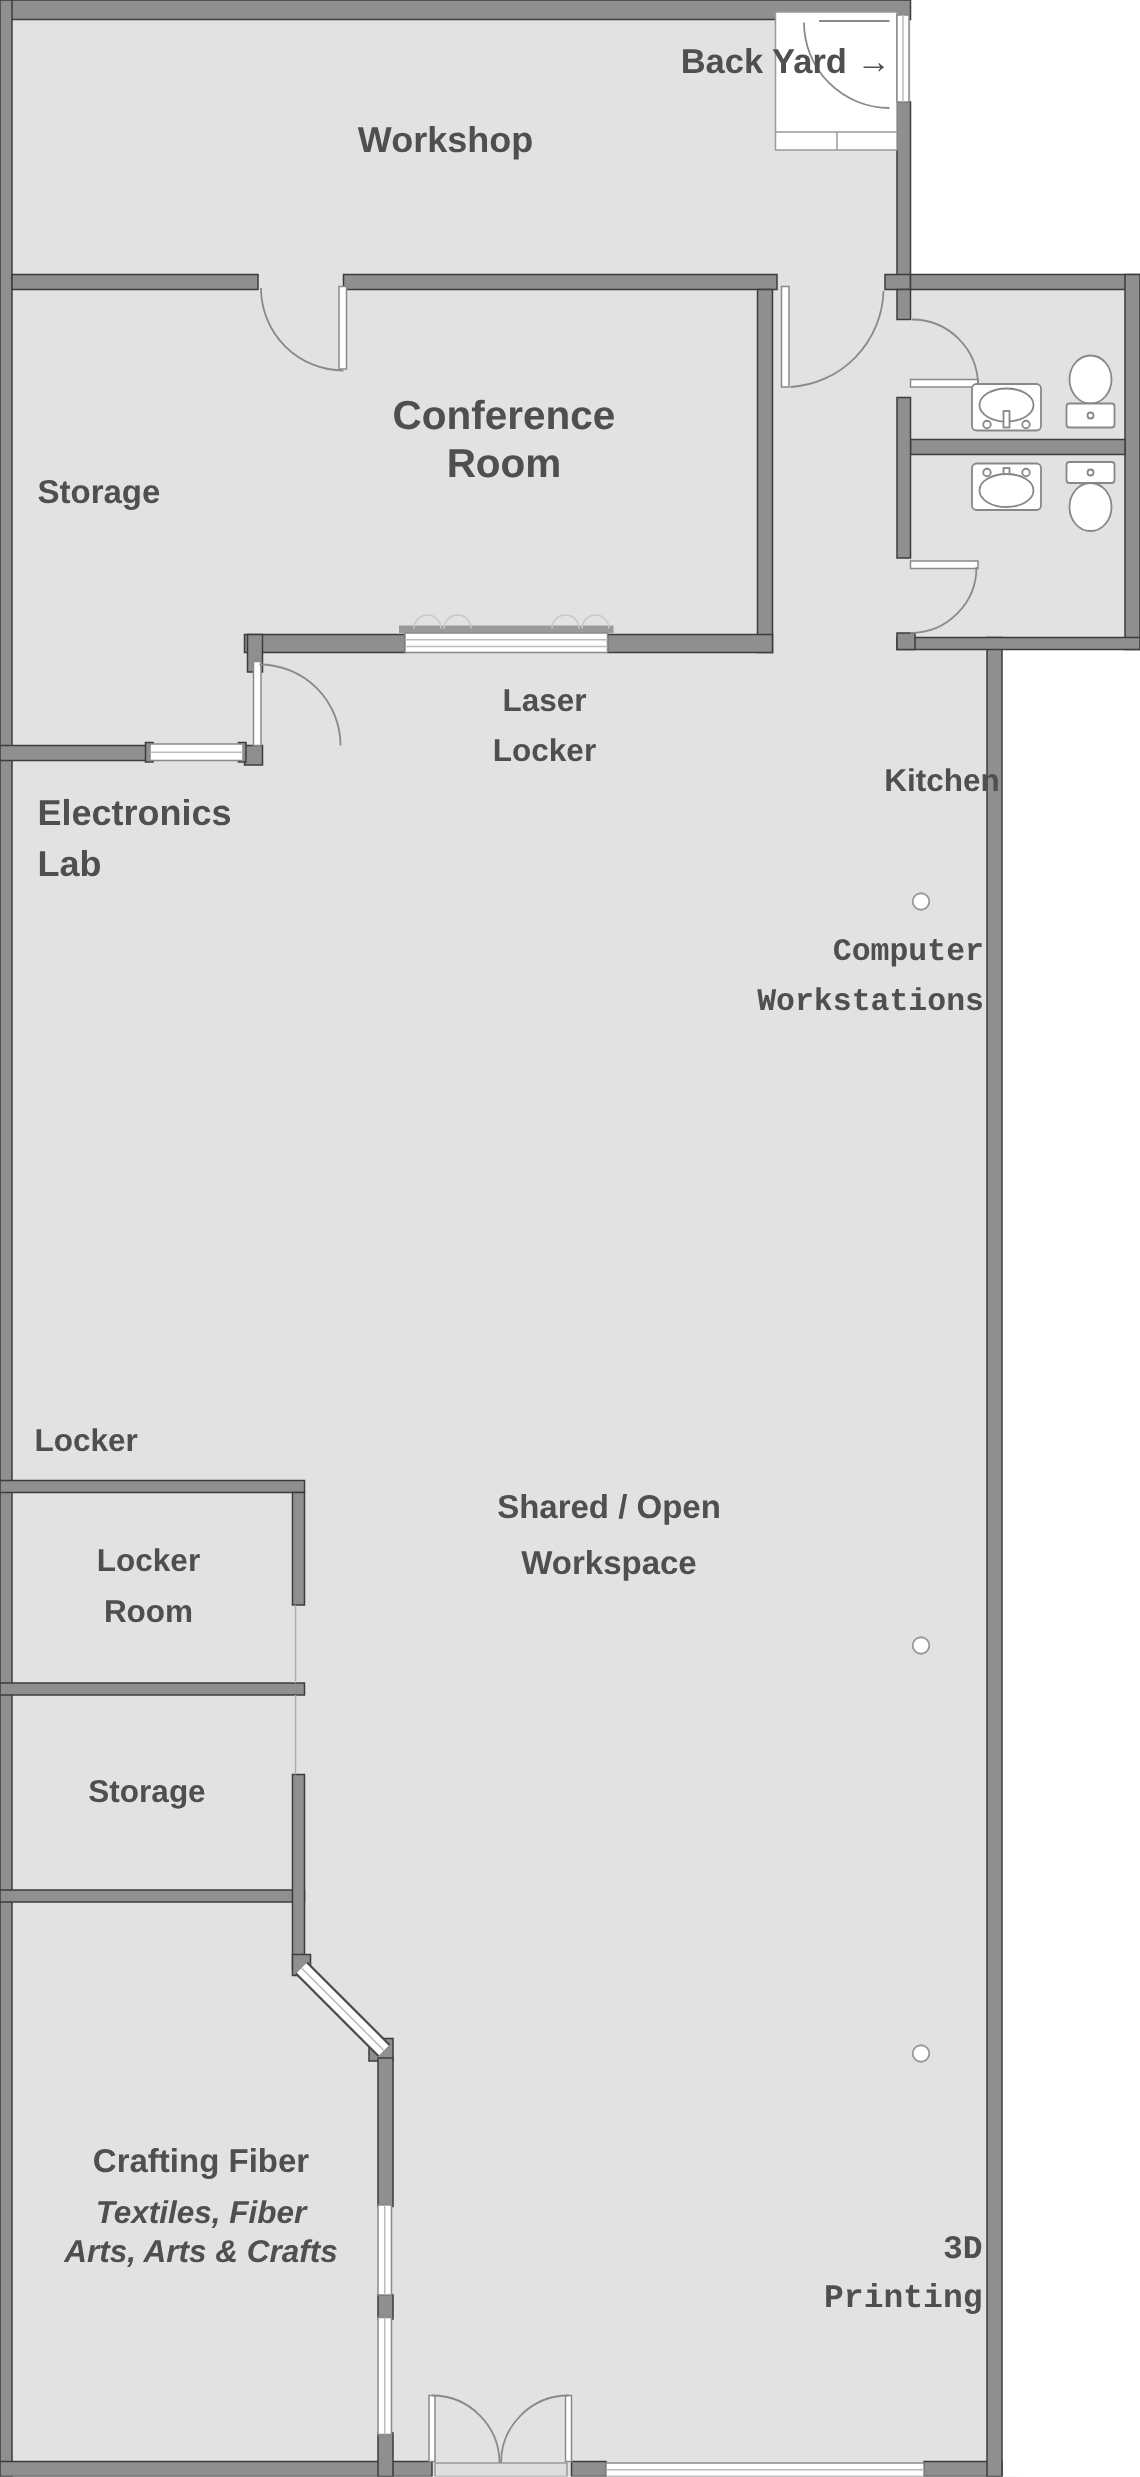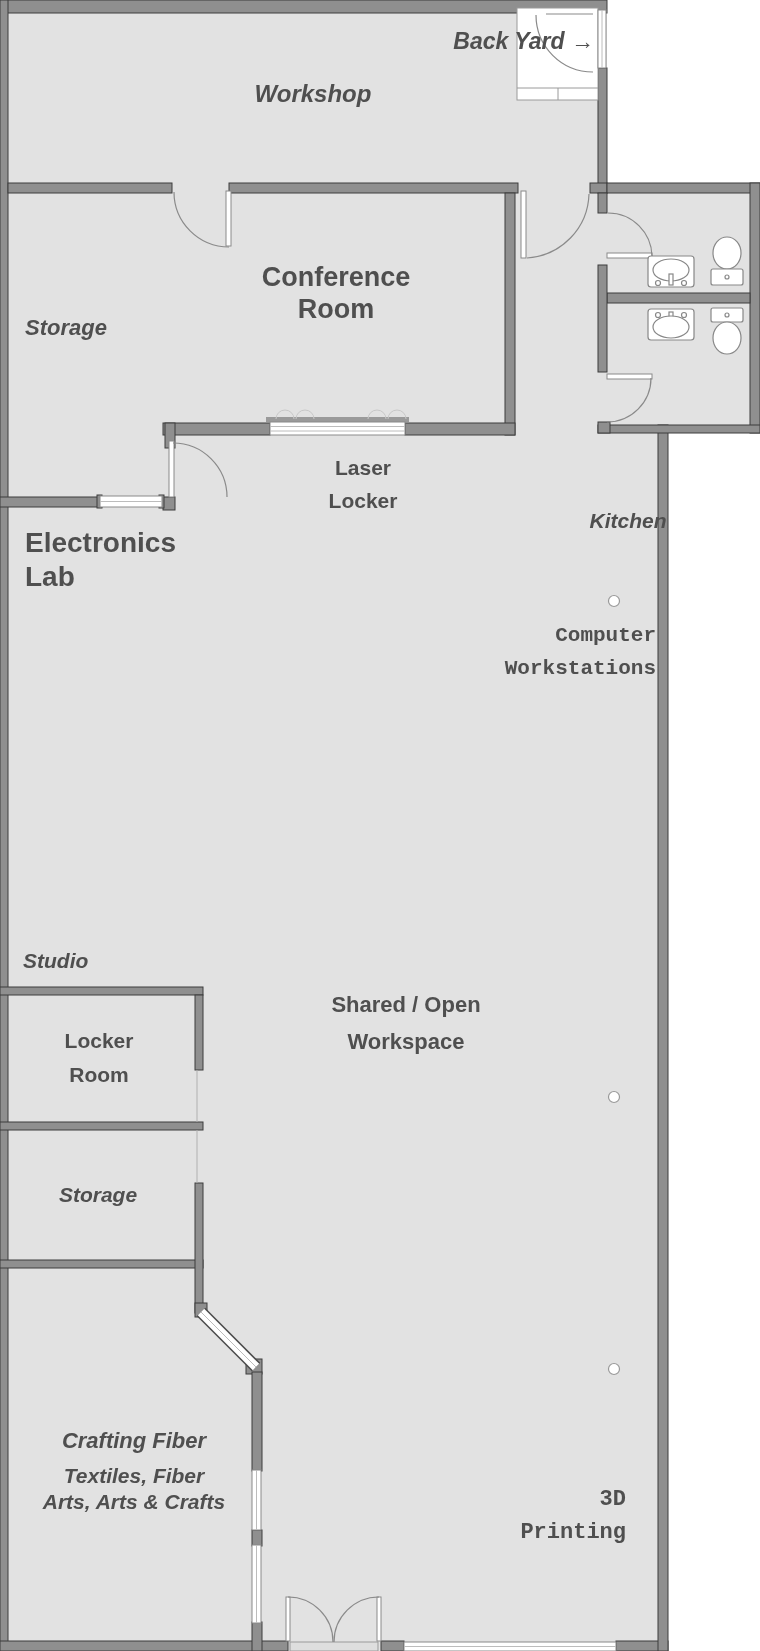--- a/index.html
+++ b/index.html
@@ -16,21 +16,21 @@
   .doorline{stroke:var(--line);stroke-width:1.2;fill:none;}
   .doorleaf{fill:#ffffff;stroke:var(--line);stroke-width:1;}
   .fixture{fill:#ffffff;stroke:#888888;stroke-width:1.2;}
   .faint{stroke:#c8c8c8;stroke-width:1;fill:none;}
   .floor{fill:var(--floor);stroke:none;}
   .thinline{stroke:var(--thin);stroke-width:1;}
   .column{fill:#ffffff;stroke:#999999;stroke-width:1.2;}
   .lbl{position:absolute;font-weight:bold;color:var(--text);text-align:center;}
   .lbl.left{text-align:left;}
   .lbl.right{text-align:right;font-family:Liberation Mono, monospace;}
-  .nowrap{white-space:nowrap;font-style:italic;}
+  .nowrap{white-space:nowrap;}
 </style>
 </head>
 <body>
 
 <svg id="plan-svg" width="760" height="1651" viewBox="0 0 760 1651" xmlns="http://www.w3.org/2000/svg">
 
   <g>
     <rect class="floor" x="0" y="0" width="607" height="193"></rect>
     <rect class="floor" x="0" y="183" width="668" height="1468"></rect>
     <rect class="floor" x="598" y="183" width="162" height="250"></rect>
@@ -171,28 +171,28 @@
   </g>
 
   <g>
     <circle class="column" cx="614" cy="601" r="5.5"></circle>
     <circle class="column" cx="614" cy="1097" r="5.5"></circle>
     <circle class="column" cx="614" cy="1369" r="5.5"></circle>
   </g>
 </svg>
 
 <div>
-  <div class="lbl nowrap" style="left:297px;top:94px;transform:translate(-50%,-50%);font-size:24px;margin-left:16px;">Workshop</div>
+  <div class="lbl nowrap" style="left:297px;top:94px;transform:translate(-50%,-50%);font-size:24px;">Workshop</div>
   <div class="lbl nowrap" style="left:594px;top:41px;transform:translate(-100%,-50%);font-size:23px;">Back Yard →</div>
   <div class="lbl" style="left:336px;top:293px;transform:translate(-50%,-50%);width:170px;font-size:27px;line-height:32px;">Conference Room</div>
   <div class="lbl left nowrap" style="left:25px;top:328px;transform:translate(0,-50%);font-size:22px;">Storage</div>
   <div class="lbl" style="left:363px;top:484px;transform:translate(-50%,-50%);width:120px;font-size:21px;line-height:33px;">Laser Locker</div>
   <div class="lbl nowrap" style="left:596px;top:521px;transform:translate(-50%,-50%);font-size:21px;margin-left:32px;">Kitchen</div>
-  <div class="lbl left" style="left:25px;top:560px;transform:translate(0,-50%);width:150px;font-size:28px;line-height:34px;">Electronics Lab</div>
+  <div class="lbl left" style="left:25px;top:560px;transform:translate(0,-50%);width:150px;font-size:24px;line-height:34px;">Electronics Lab</div>
   <div class="lbl right" style="left:656px;top:652px;transform:translate(-100%,-50%);width:180px;font-size:21px;line-height:33px;">Computer Workstations</div>
-  <div class="lbl left nowrap" style="left:23px;top:961px;transform:translate(0,-50%);font-size:21px;">Studio</div>
+  <div class="lbl left nowrap" style="left:23px;top:961px;transform:translate(0,-50%);font-size:21px;">Locker</div>
   <div class="lbl" style="left:406px;top:1023px;transform:translate(-50%,-50%);width:200px;font-size:22px;line-height:37px;">Shared / Open Workspace</div>
   <div class="lbl" style="left:99px;top:1058px;transform:translate(-50%,-50%);width:110px;font-size:21px;line-height:34px;">Locker Room</div>
   <div class="lbl nowrap" style="left:98px;top:1195px;transform:translate(-50%,-50%);font-size:21px;">Storage</div>
   <div class="lbl nowrap" style="left:134px;top:1441px;transform:translate(-50%,-50%);font-size:22px;">Crafting Fiber</div>
   <div class="lbl" style="left:134px;top:1489px;transform:translate(-50%,-50%);width:185px;font-size:21px;line-height:26px;font-style:italic;">Textiles, Fiber Arts, Arts &amp; Crafts</div>
-  <div class="lbl right" style="left:626px;top:1516px;transform:translate(-100%,-50%);width:120px;font-size:22px;line-height:33px;">3D Printing</div>
+  <div class="lbl right" style="left:655px;top:1516px;transform:translate(-100%,-50%);width:120px;font-size:22px;line-height:33px;">3D Printing</div>
 </div>
 
 </body></html>

